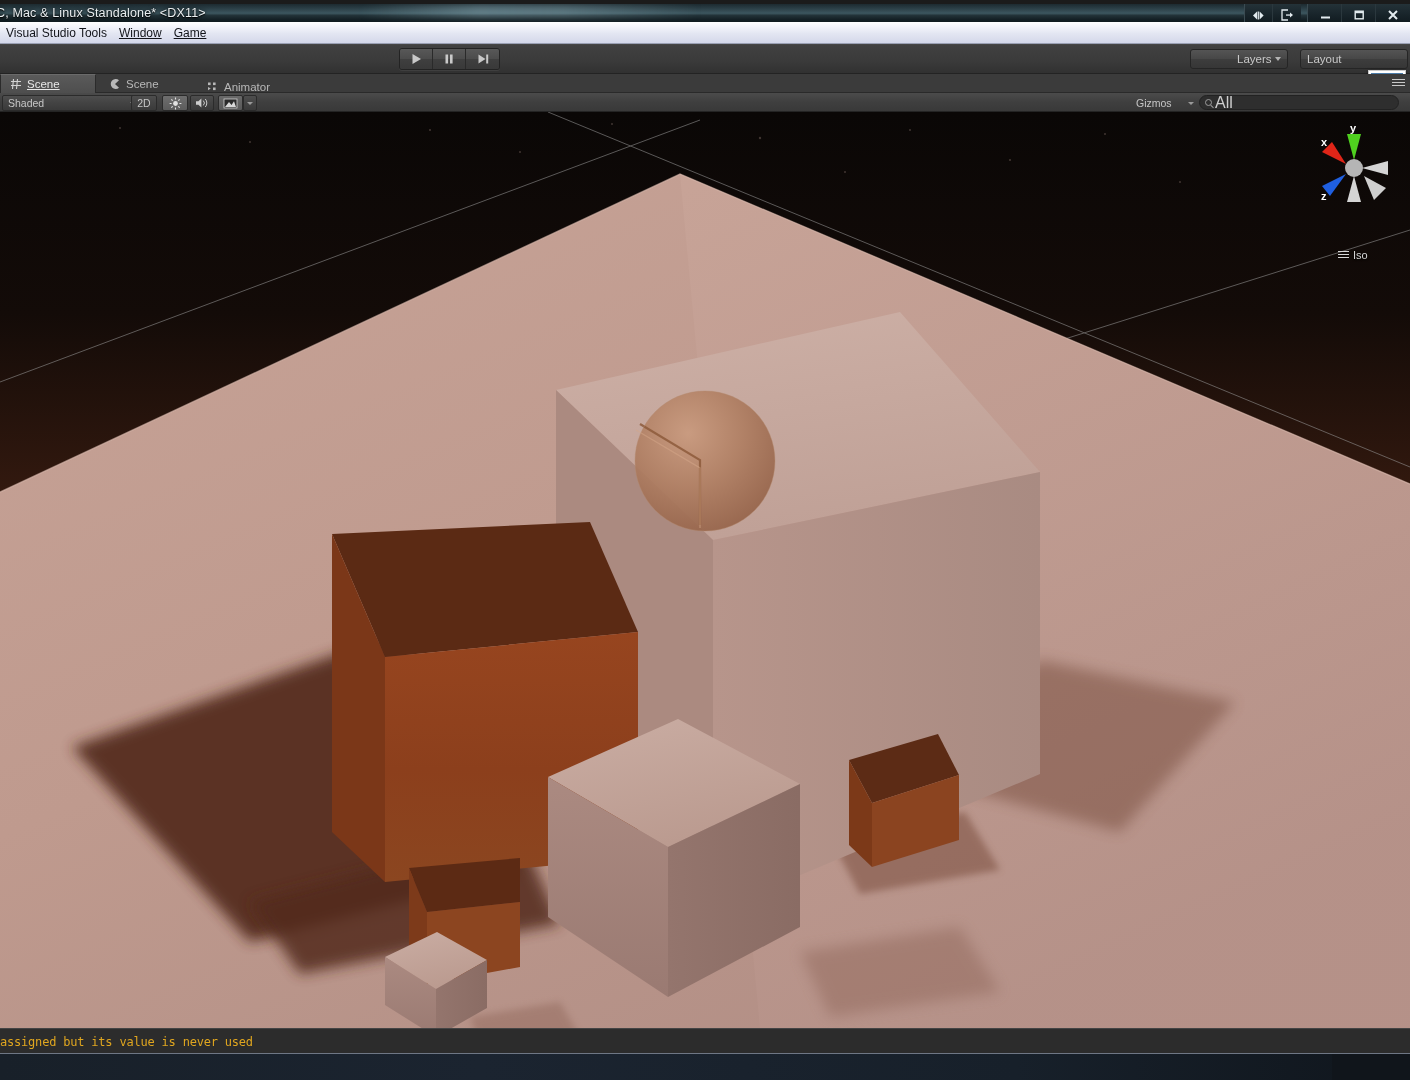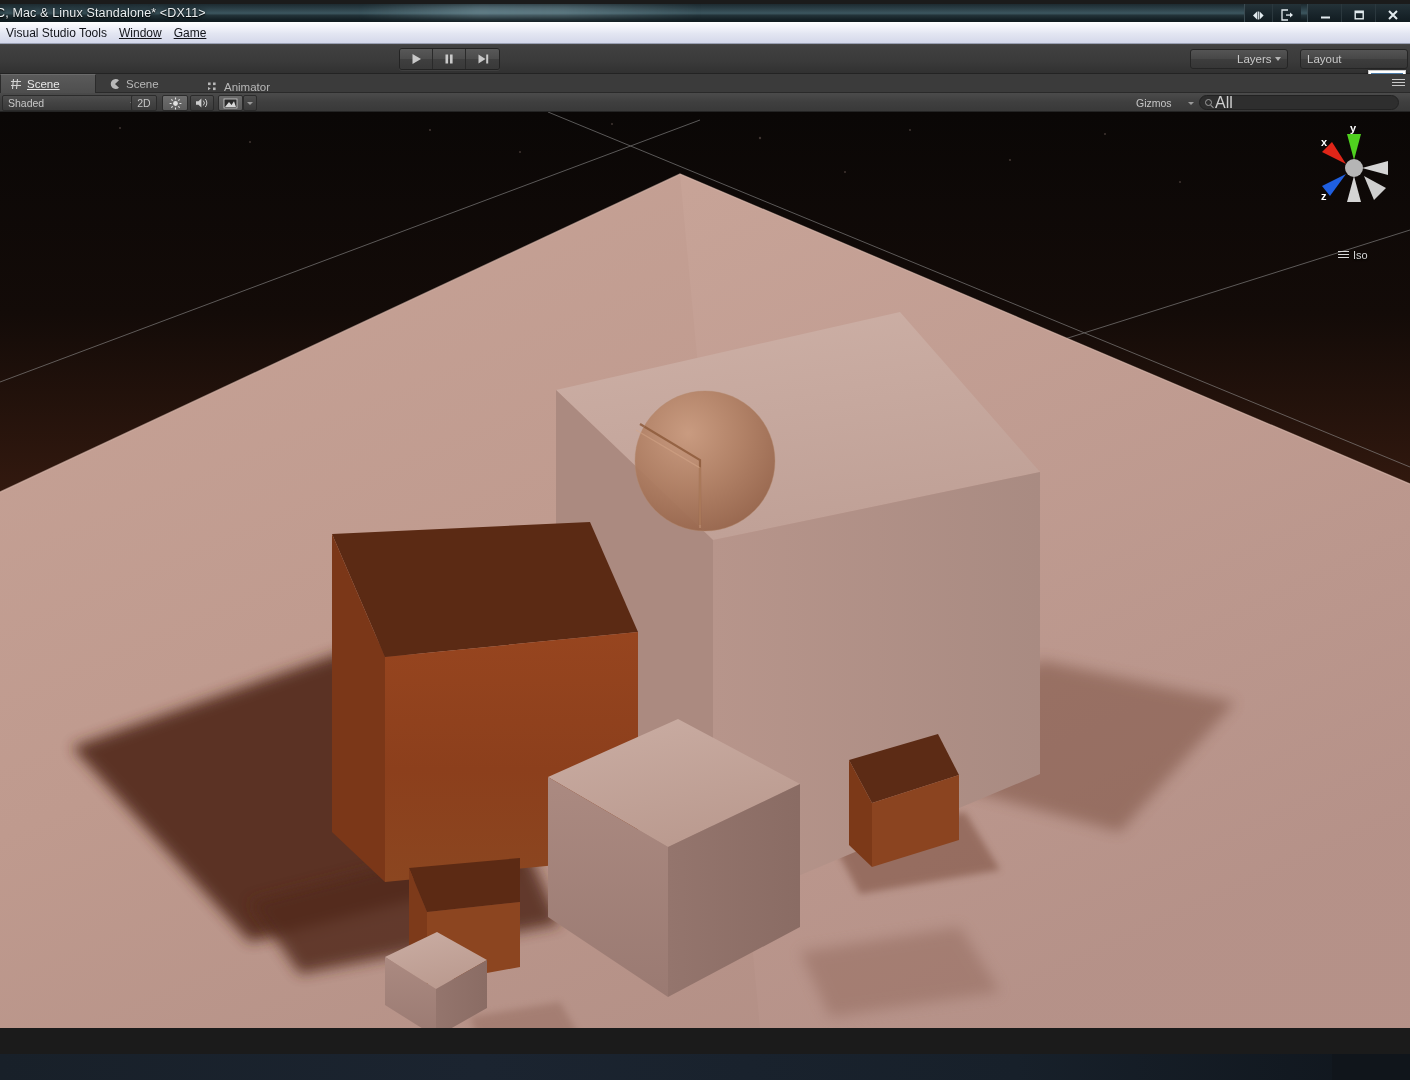--- a/index.html
+++ b/index.html
@@ -578,18 +578,22 @@
         <span class="bars">
             <i></i>
             <i></i>
             <i></i>
           </span>
         <span>Iso</span>
       </div>
     </div>
   </div>
 
+  <div class="statusbar">
+    <div class="status-msg">assigned but its value is never used</div>
+    <div class="status-sep"></div>
+  </div>
 
   <div class="bottombar">
     <div class="seg"></div>
   </div>
 
 </div>
 
 </body></html>

